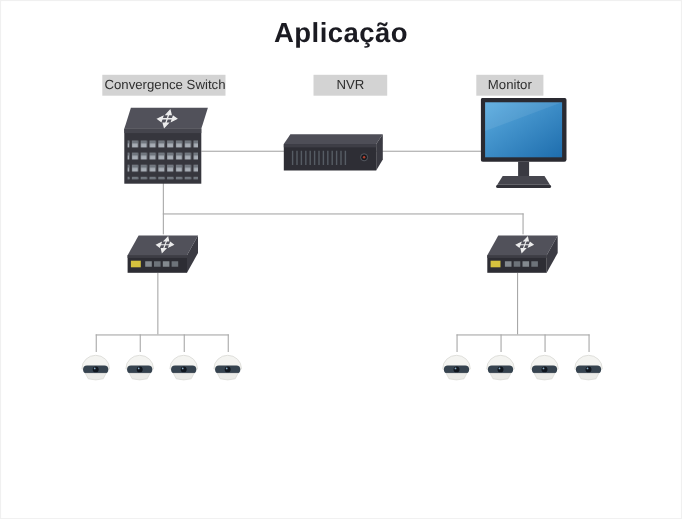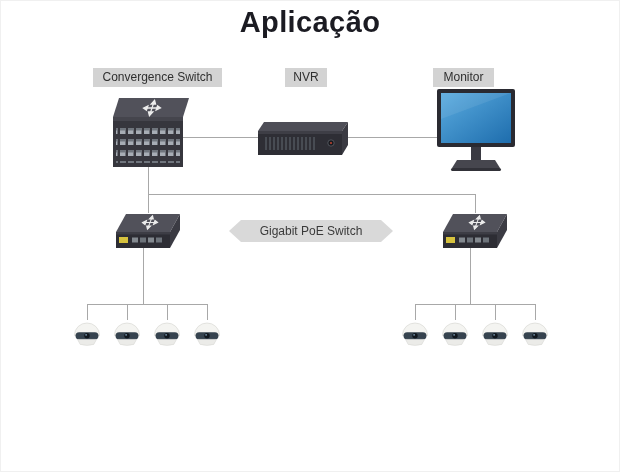--- a/index.html
+++ b/index.html
@@ -1,18 +1,18 @@
 <!DOCTYPE html>
 <html style="--c-title: #1b1b22; --c-label_bg: #d3d3d3; --c-label_text: #2f2f2f; --c-banner_bg: #d9d9d9; --c-banner_text: #3a3a3a; --c-line: #a8a8a8; --c-device_body: #34343b; --c-device_top: #51515a; --c-screen_blue: #2e86c8; --c-camera_band: #36434f; --c-poe_label_yellow: #d6c23e;"><head>
 <meta charset="utf-8">
 <style>
   html,body{margin:0;padding:0;background:#ffffff;}
   body{font-family:"Liberation Sans",sans-serif;}
   .canvas{position:relative;width:620px;height:472px;background:#ffffff;overflow:hidden;border:1px solid #f0f0f0;box-sizing:border-box;}
-  .title{position:absolute;top:5px;left:0;width:100%;text-align:center;font-size:29px;font-weight:bold;letter-spacing:.4px;color:var(--c-title,#1b1b22);}
+  .title{position:absolute;top:15px;left:0;width:100%;text-align:center;font-size:25px;font-weight:bold;letter-spacing:.4px;color:var(--c-title,#1b1b22);}
   .dev-label{position:absolute;height:19px;line-height:19px;font-size:12px;text-align:center;background:var(--c-label_bg,#d3d3d3);color:var(--c-label_text,#2f2f2f);z-index:4;}
   .line{position:absolute;background:var(--c-line,#a8a8a8);z-index:1;}
   .device{position:absolute;z-index:2;line-height:0;}
   .camera{position:absolute;top:318px;width:32px;height:28px;z-index:2;line-height:0;}
   .banner{position:absolute;height:22px;line-height:22px;font-size:12px;text-align:center;z-index:3;
           background:var(--c-banner_bg,#d9d9d9);color:var(--c-banner_text,#3a3a3a);
           clip-path:polygon(12px 0,calc(100% - 12px) 0,100% 50%,calc(100% - 12px) 100%,12px 100%,0 50%);}
 </style>
 </head>
 <body>
@@ -48,22 +48,22 @@
       <rect x="42" y="31.5" width="6" height="5" fill="#6d737a"></rect>
       <use href="#routing-arrows" xlink:href="#routing-arrows" transform="translate(36,16.5) skewX(-20) scale(0.75)"></use>
     </g>
   </defs>
 </svg>
 
 <div class="canvas">
 
   <div class="title">Aplicação</div>
 
-  <div class="dev-label" style="left:92px;top:67px;width:129px;">Convergence Switch</div>
-  <div class="dev-label" style="left:284px;top:67px;width:42px;">NVR</div>
+  <div class="dev-label" style="left:92px;top:67px;width:112px;text-align:right;">Convergence Switch</div>
+  <div class="dev-label" style="left:284px;top:67px;width:67px;">NVR</div>
   <div class="dev-label" style="left:432px;top:67px;width:61px;">Monitor</div>
 
   <div class="line" style="left:182px;top:136px;width:262px;height:1px"></div>
   <div class="line" style="left:147px;top:165px;width:1px;height:47px"></div>
   <div class="line" style="left:147px;top:193px;width:328px;height:1px"></div>
   <div class="line" style="left:474px;top:193px;width:1px;height:19px"></div>
   <div class="line" style="left:142px;top:247px;width:1px;height:56px"></div>
   <div class="line" style="left:86px;top:303px;width:121px;height:1px"></div>
   <div class="line" style="left:86px;top:303px;width:1px;height:16px"></div>
   <div class="line" style="left:126px;top:303px;width:1px;height:16px"></div>
@@ -125,21 +125,20 @@
     <svg viewBox="0 0 68 47" width="68" height="47">
         <use href="#poe-switch" xlink:href="#poe-switch"></use>
       </svg>
   </div>
   <div class="device" style="left:440px;top:205px">
     <svg viewBox="0 0 68 47" width="68" height="47">
         <use href="#poe-switch" xlink:href="#poe-switch"></use>
       </svg>
   </div>
 
-  <div class="banner" style="left:228px;top:219px;width:164px">Gigabit PoE Switch</div>
 
   <div class="camera" style="left:70px"><svg viewBox="0 0 32 28" width="32" height="28">
         <use href="#dome-cam" xlink:href="#dome-cam"></use>
       </svg></div>
   <div class="camera" style="left:110px"><svg viewBox="0 0 32 28" width="32" height="28">
         <use href="#dome-cam" xlink:href="#dome-cam"></use>
       </svg></div>
   <div class="camera" style="left:150px"><svg viewBox="0 0 32 28" width="32" height="28">
         <use href="#dome-cam" xlink:href="#dome-cam"></use>
       </svg></div>

